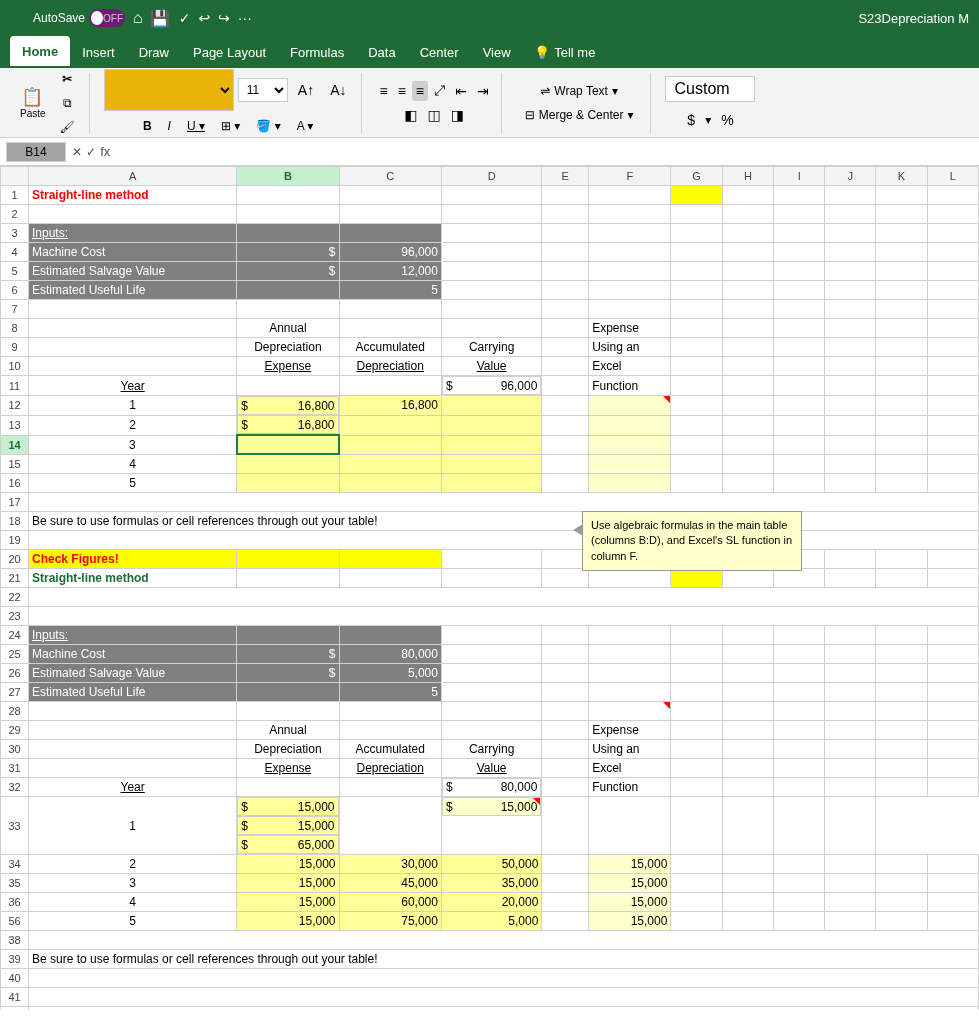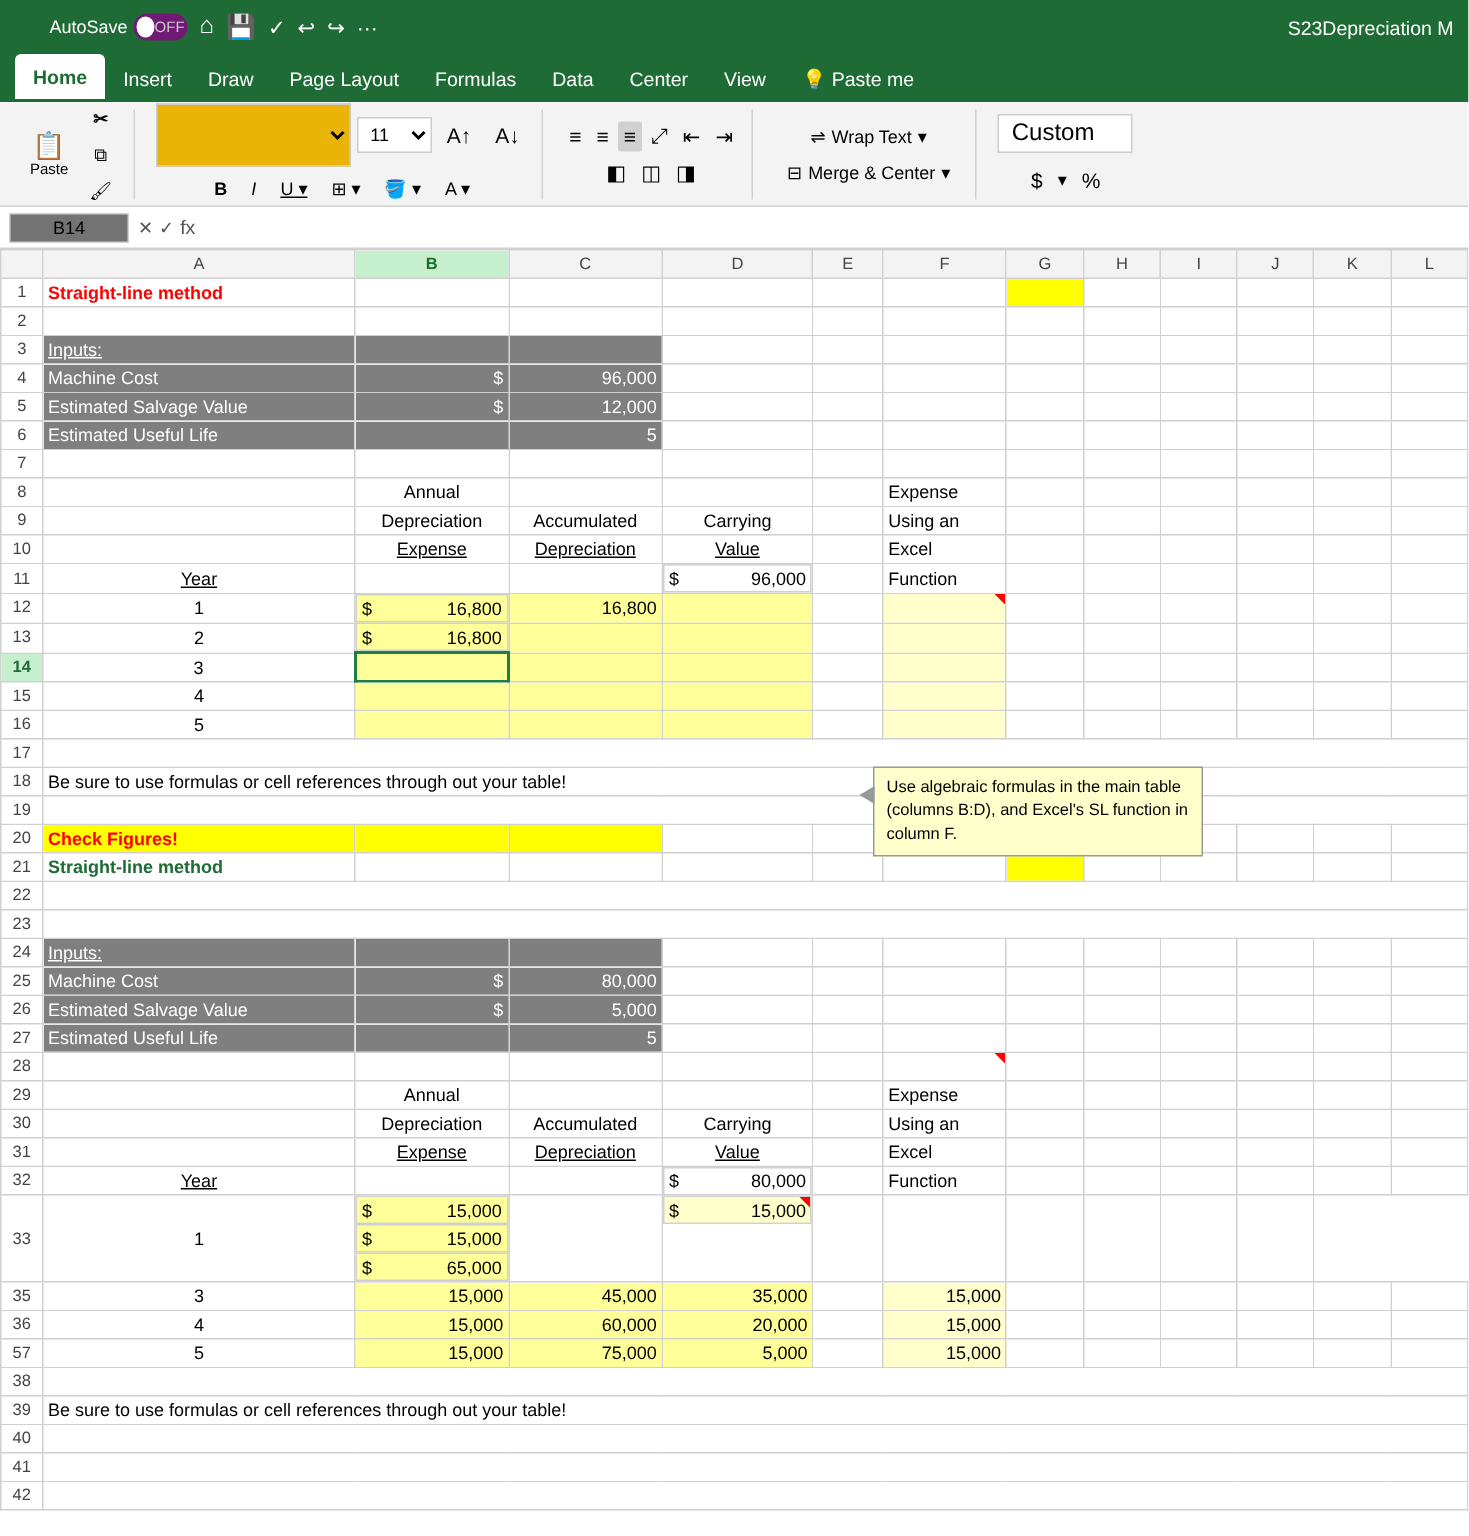--- a/index.html
+++ b/index.html
@@ -147,23 +147,23 @@
       border-bottom: 1px solid #d0d0d0;
       height: 28px;
       padding: 0 6px;
       gap: 6px;
       background: white;
     }
     .cell-ref {
       border: 1px solid #d0d0d0;
       padding: 2px 6px;
       font-size: 12px;
-      width: 80px;
+      width: 60px;
       text-align: center;
-      background: #737373;
+      background: #a3a3a3;
     }
     .formula-dividers {
       display: flex; gap: 4px; align-items: center; color: #555;
     }
     .formula-input {
       flex: 1;
       border: none;
       outline: none;
       font-size: 12px;
       padding: 2px;
@@ -286,21 +286,21 @@
 
 <div id="ribbon-tabs">
   <div class="tab active">Home</div>
   <div class="tab">Insert</div>
   <div class="tab">Draw</div>
   <div class="tab">Page Layout</div>
   <div class="tab">Formulas</div>
   <div class="tab">Data</div>
   <div class="tab">Center</div>
   <div class="tab">View</div>
-  <div class="tab">💡 Paste me</div>
+  <div class="tab">💡 Tell me</div>
 </div>
 
 <div id="ribbon">
 
   <div class="ribbon-group">
     <div class="ribbon-row">
       <div class="ribbon-btn">
         <span class="ribbon-icon">📋</span>
         <span>Paste</span>
       </div>
@@ -918,20 +918,35 @@
               <div class="red-triangle"></div>
             </td>
           <td></td>
           <td></td>
           <td></td>
           <td></td>
           <td></td>
           <td></td>
         </tr>
 
+        <tr>
+          <td class="row-header">34</td>
+          <td class="align-center">2</td>
+          <td class="yellow-bg align-right">15,000</td>
+          <td class="yellow-bg align-right">30,000</td>
+          <td class="yellow-bg align-right">50,000</td>
+          <td></td>
+          <td class="light-yellow-bg align-right">15,000</td>
+          <td></td>
+          <td></td>
+          <td></td>
+          <td></td>
+          <td></td>
+          <td></td>
+        </tr>
 
         <tr>
           <td class="row-header">35</td>
           <td class="align-center">3</td>
           <td class="yellow-bg align-right">15,000</td>
           <td class="yellow-bg align-right">45,000</td>
           <td class="yellow-bg align-right">35,000</td>
           <td></td>
           <td class="light-yellow-bg align-right">15,000</td>
           <td></td>
@@ -952,21 +967,21 @@
           <td class="light-yellow-bg align-right">15,000</td>
           <td></td>
           <td></td>
           <td></td>
           <td></td>
           <td></td>
           <td></td>
         </tr>
 
         <tr>
-          <td class="row-header">57</td>
+          <td class="row-header">56</td>
           <td class="align-center">5</td>
           <td class="yellow-bg align-right">15,000</td>
           <td class="yellow-bg align-right">75,000</td>
           <td class="yellow-bg align-right">5,000</td>
           <td></td>
           <td class="light-yellow-bg align-right">15,000</td>
           <td></td>
           <td></td>
           <td></td>
           <td></td>

